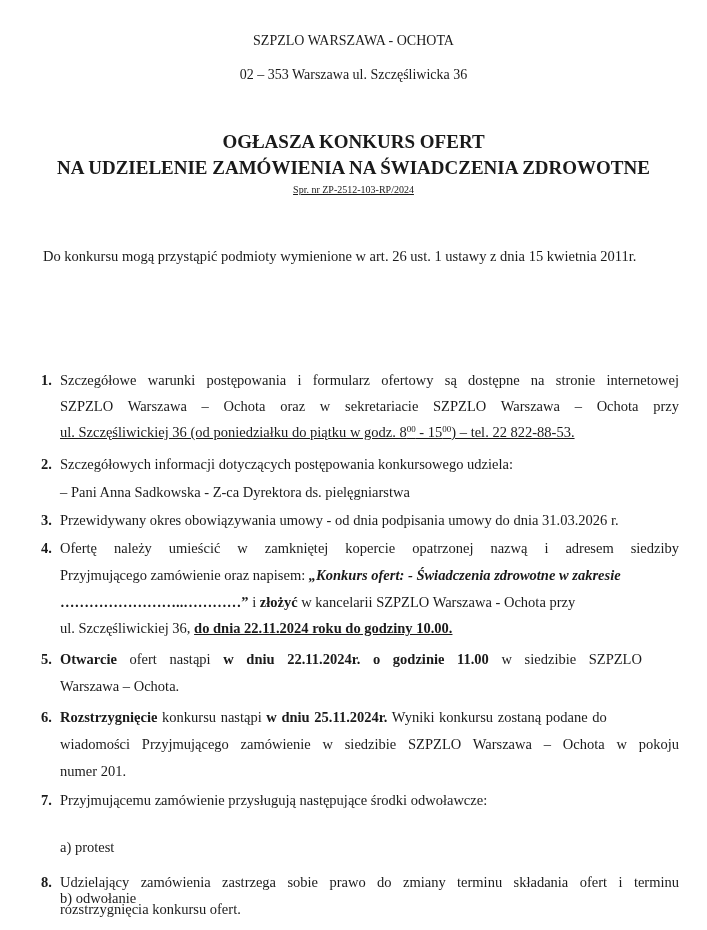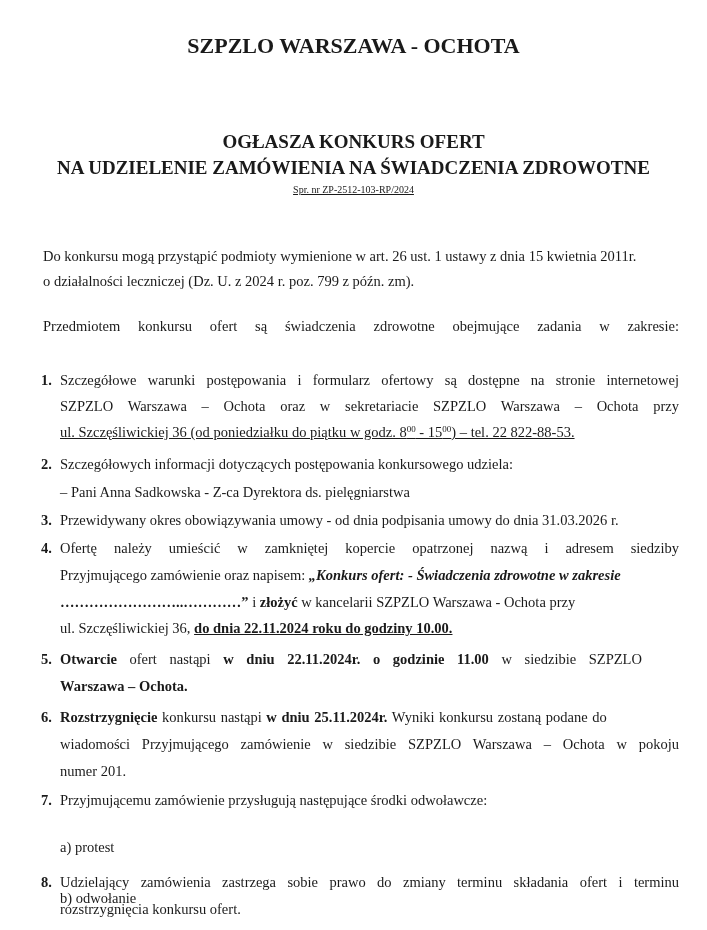--- a/index.html
+++ b/index.html
@@ -2,45 +2,44 @@
 <html><head>
 <meta charset="utf-8">
 <style>
   html, body { margin: 0; padding: 0; background: #ffffff; }
   body {
     width: 707px; height: 930px; overflow: hidden; position: relative;
     font-family: "Liberation Serif", serif; color: #1a1a1a;
   }
   .page { position: absolute; left: 0; top: 0; width: 707px; height: 930px; }
   .center { position: absolute; left: 0; width: 707px; text-align: center; }
-  .h1 { font-weight: bold; font-size: 22px; }
+  .h1 { font-weight: normal; font-size: 14px; }
   .h2 { font-weight: bold; font-size: 19px; }
   .small { font-size: 10px; text-decoration: underline; }
   .line { position: absolute; font-size: 14.5px; white-space: nowrap; }
   .just { text-align: justify; text-align-last: justify; white-space: normal; }
   .num { font-weight: bold; position: absolute; }
   b, .b { font-weight: bold; }
   .u { text-decoration: underline; font-weight: bold; }
   .bi { font-weight: bold; font-style: italic; }
   sup { font-size: 9px; vertical-align: 5px; line-height: 0; }
 </style>
 </head>
 <body>
 
 <div class="page">
 
   <div class="center h1" style="top:33px;">SZPZLO WARSZAWA - OCHOTA</div>
+  <div class="center h1" style="top:67px;">02 – 353 Warszawa ul. Szczęśliwicka 36</div>
   <div class="center h2" style="top:131px;">OGŁASZA KONKURS OFERT</div>
   <div class="center h2" style="top:157px;">NA UDZIELENIE ZAMÓWIENIA NA ŚWIADCZENIA ZDROWOTNE</div>
   <div class="center small" style="top:184px;">Spr. nr ZP-2512-103-RP/2024</div>
 
   <div class="line" style="left:43px; top:248px; width:636px;">Do konkursu mogą przystąpić podmioty wymienione w art. 26 ust. 1 ustawy z dnia 15 kwietnia 2011r.</div>
-  <div class="line" style="left:43px; top:273px;">o działalności leczniczej (Dz. U. z 2024 r. poz. 799 z późn. zm).</div>
 
-  <div class="line just" style="left:43px; top:318px; width:636px;">Przedmiotem konkursu ofert są świadczenia zdrowotne obejmujące zadania w zakresie:</div>
 
   <div>
     <span class="line num" style="left:41px; top:372px;">1.</span>
     <div class="line just" style="left:60px; top:372px; width:619px;">Szczegółowe warunki postępowania i formularz ofertowy są dostępne na stronie internetowej</div>
     <div class="line just" style="left:60px; top:398px; width:619px;">SZPZLO Warszawa – Ochota oraz w sekretariacie SZPZLO Warszawa – Ochota przy</div>
     <div class="line" style="left:60px; top:424px;text-decoration:underline;"><span>ul. Szczęśliwickiej 36 (od poniedziałku do piątku w godz. 8</span><sup>00</sup><span> - 15</span><sup>00</sup><span>) – tel. 22 822-88-53.</span></div>
   </div>
 
   <div>
     <span class="line num" style="left:41px; top:456px;">2.</span>
@@ -57,21 +56,21 @@
     <span class="line num" style="left:41px; top:540px;">4.</span>
     <div class="line just" style="left:60px; top:540px; width:619px;">Ofertę należy umieścić w zamkniętej kopercie opatrzonej nazwą i adresem siedziby</div>
     <div class="line" style="left:60px; top:567px; width:619px;"><span>Przyjmującego zamówienie oraz napisem: </span><span class="bi">„Konkurs ofert: - Świadczenia zdrowotne w zakresie</span></div>
     <div class="line" style="left:60px; top:594px; width:619px;"><span class="b">……………………..…………”</span><span>  i </span><span class="b">złożyć</span><span> w kancelarii SZPZLO Warszawa - Ochota przy</span></div>
     <div class="line" style="left:60px; top:620px;"><span>ul. Szczęśliwickiej 36,  </span><span class="u">do dnia 22.11.2024 roku do godziny 10.00.</span></div>
   </div>
 
   <div>
     <span class="line num" style="left:41px; top:651px;">5.</span>
     <div class="line" style="left:60px; top:651px; width:619px; word-spacing:9px;"><span class="b">Otwarcie</span><span> ofert nastąpi </span><span class="b">w dniu 22.11.2024r. o godzinie 11.00</span><span> w siedzibie SZPZLO</span></div>
-    <div class="line" style="left:60px; top:678px;font-weight:bold;">Warszawa – Ochota.</div>
+    <div class="line" style="left:60px; top:678px;">Warszawa – Ochota.</div>
   </div>
 
   <div>
     <span class="line num" style="left:41px; top:709px;">6.</span>
     <div class="line" style="left:60px; top:709px; width:619px; word-spacing:1px;"><span class="b">Rozstrzygnięcie</span><span> konkursu nastąpi </span><span class="b">w dniu 25.11.2024r.</span><span> Wyniki konkursu zostaną podane do</span></div>
     <div class="line just" style="left:60px; top:736px; width:619px;">wiadomości Przyjmującego zamówienie w siedzibie SZPZLO Warszawa – Ochota w pokoju</div>
     <div class="line" style="left:60px; top:763px;">numer 201.</div>
   </div>
 
   <div>

